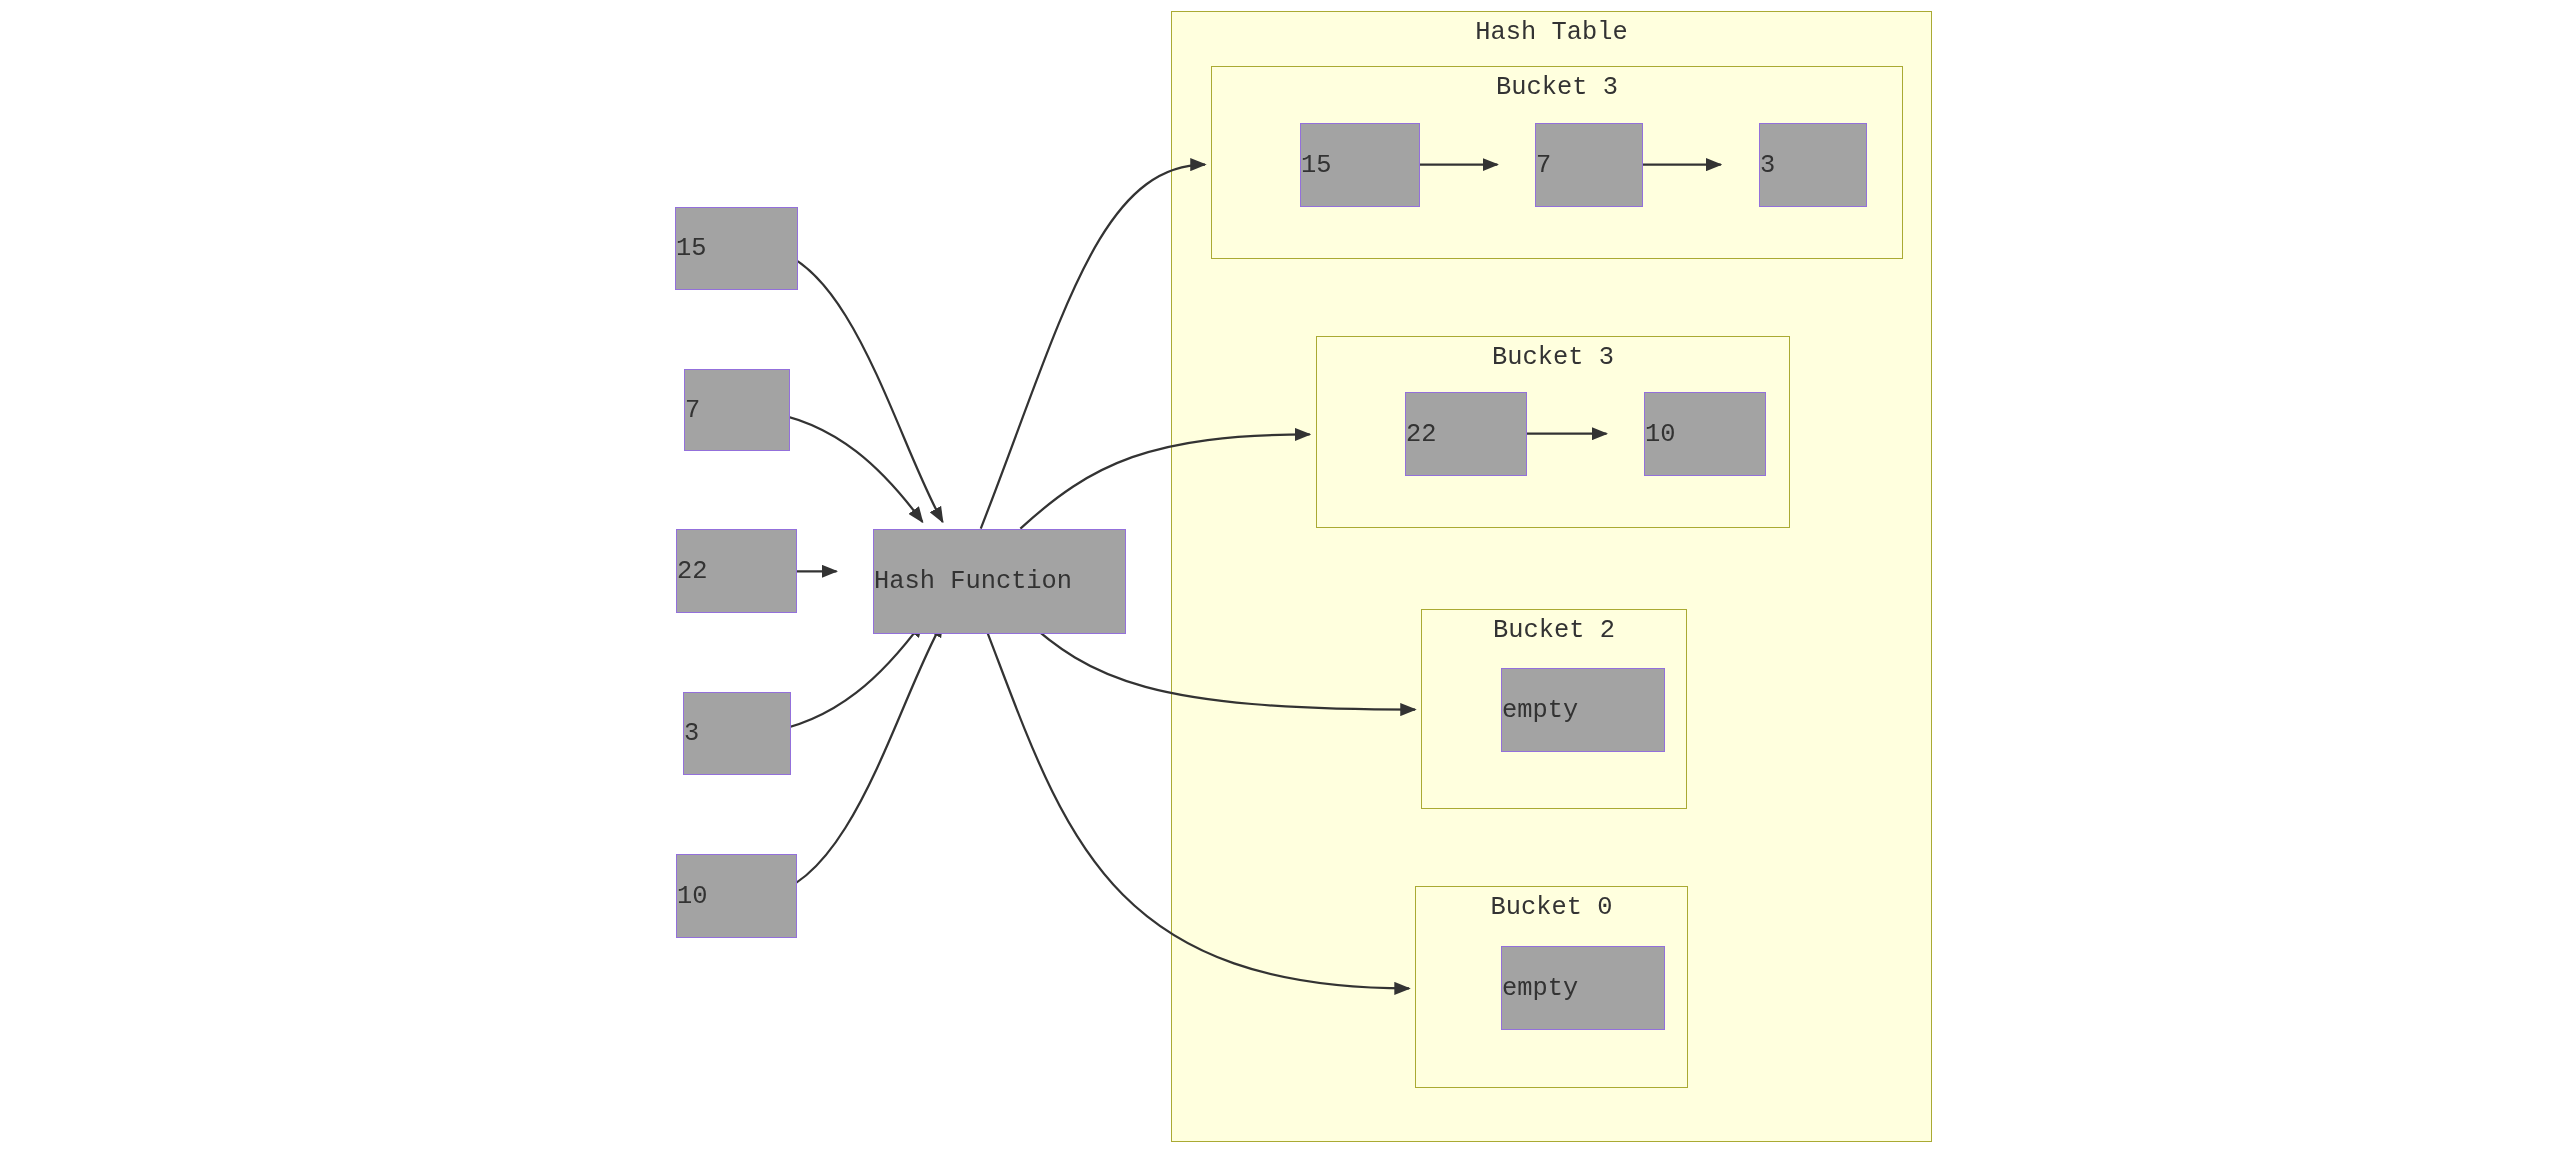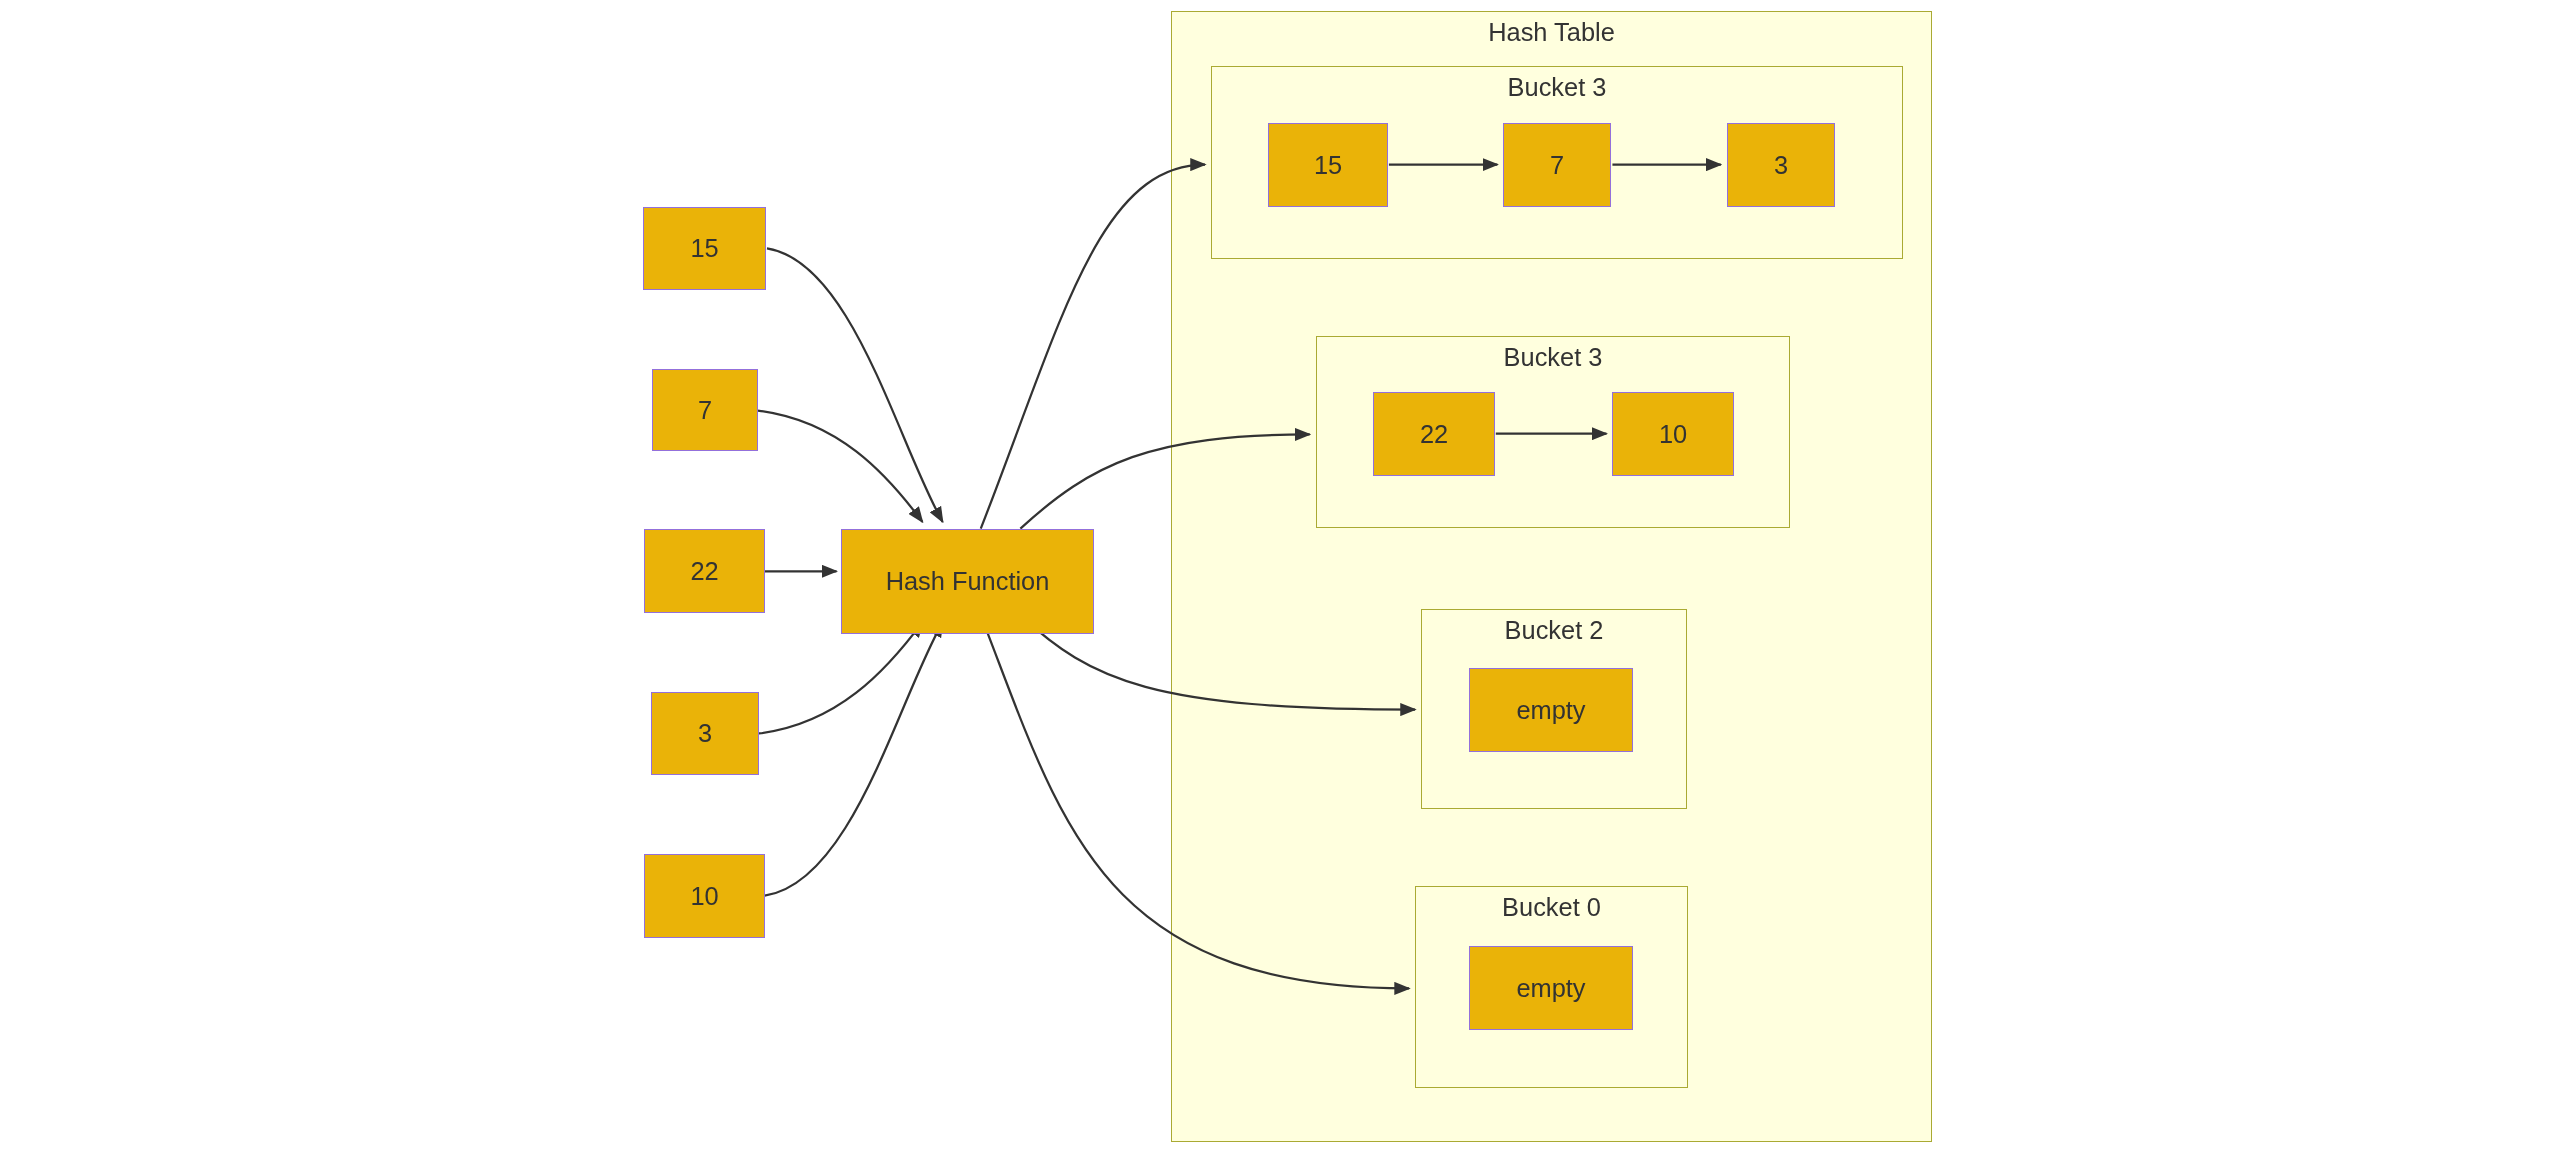--- a/index.html
+++ b/index.html
@@ -7,20 +7,21 @@
     padding: 0;
     background: #ffffff;
     font-family: "Liberation Sans", "DejaVu Sans", sans-serif;
   }
   .diagram {
     position: relative;
     width: 2576px;
     height: 1156px;
     background: #ffffff;
     overflow: hidden;
+    font-family: Liberation Mono, monospace;
   }
   .edges-layer {
     position: absolute;
     left: 0;
     top: 0;
     width: 2576px;
     height: 1156px;
     z-index: 2;
     pointer-events: none;
   }
@@ -38,26 +39,27 @@
     top: 4.5px;
     text-align: center;
     font-size: 25.4px;
     line-height: 31px;
     color: #333333;
     z-index: 3;
   }
   .node {
     position: absolute;
     box-sizing: border-box;
-    background: #eab308;
+    background: #a3a3a3;
     border: 1.5px solid #9370DB;
     display: flex;
     align-items: center;
-    justify-content: center;
+    justify-content: flex-start;
     z-index: 4;
+    margin-left: 32px;
   }
   .node-label {
     font-size: 25.4px;
     color: #333333;
     white-space: nowrap;
   }
   
   .hash-table  { left: 1171px; top: 11.2px;   width: 761px; height: 1131px; }
   .bucket-3    { left: 1211px; top: 66px;   width: 692px;  height: 193px; }
   .bucket-2    { left: 1316px; top: 336px;  width: 474px;  height: 192px; }

